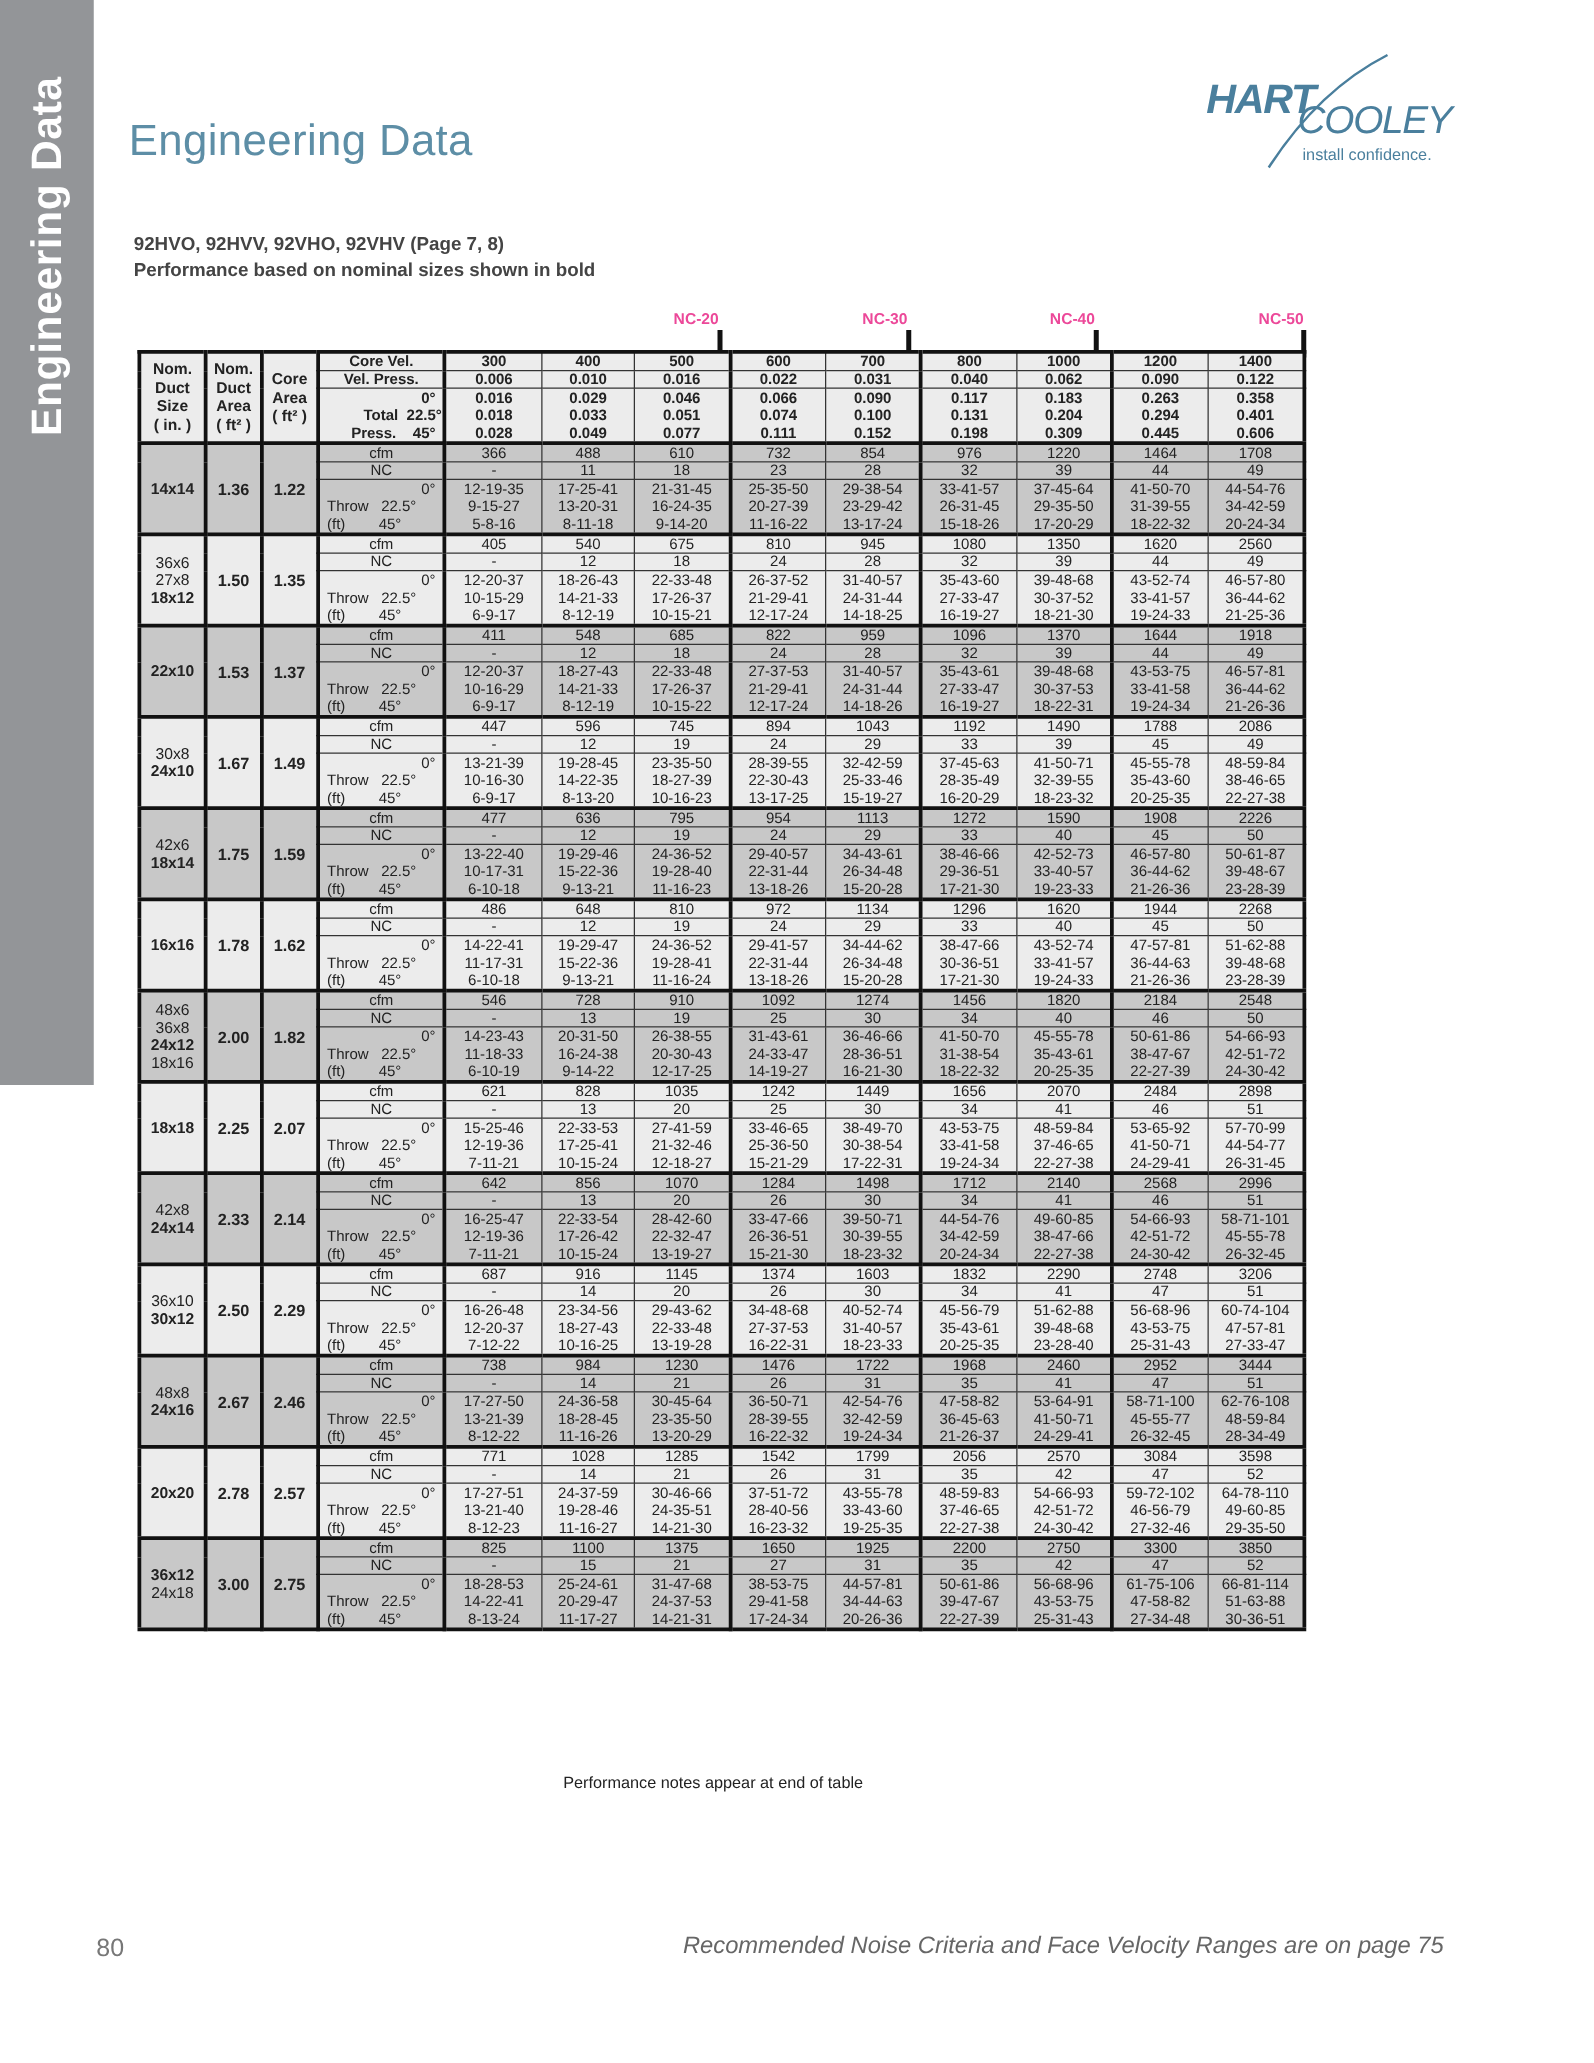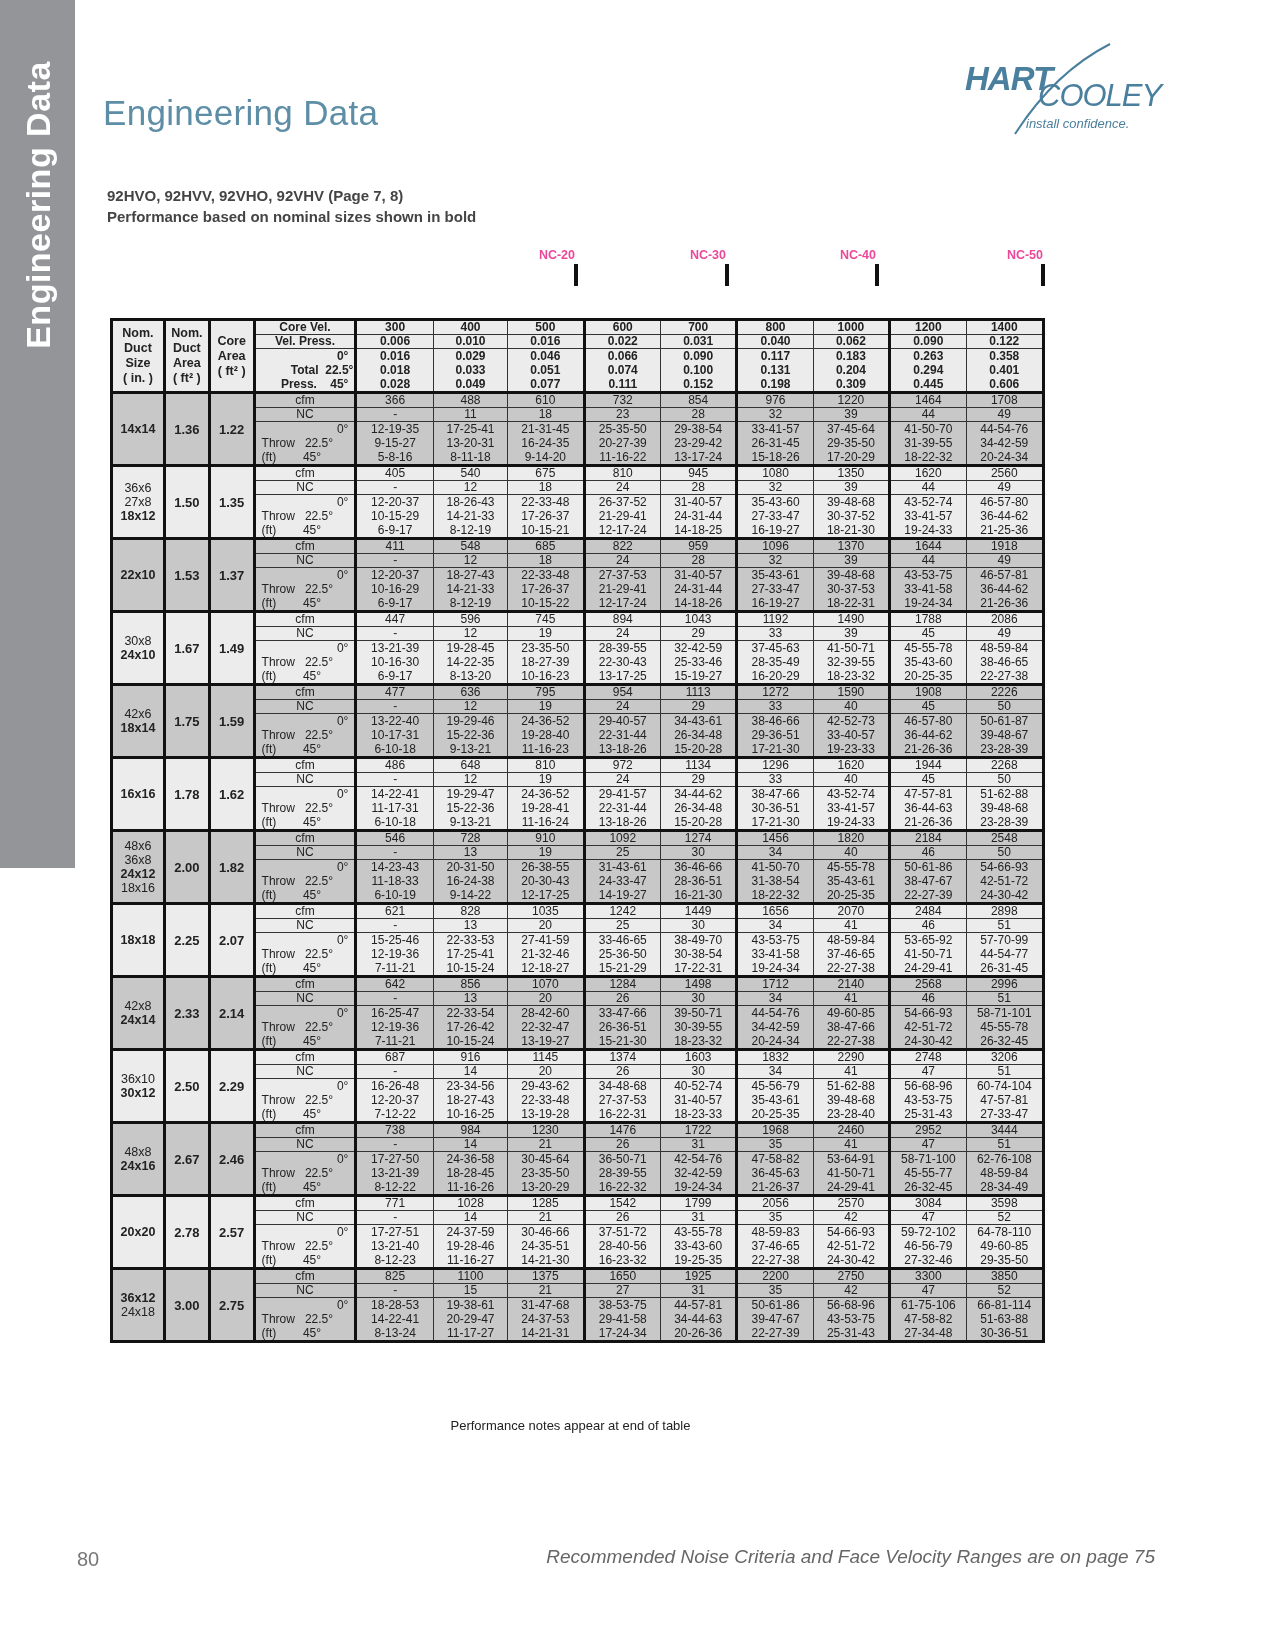--- a/index.html
+++ b/index.html
@@ -3,27 +3,27 @@
 <meta charset="utf-8">
 <style>
   html,body{margin:0;padding:0;background:#fff;}
   body{width:1275px;height:1650px;position:relative;overflow:hidden;font-family:"Liberation Sans",sans-serif;color:#222;}
   .side-tab{position:absolute;left:0;top:0;width:75px;height:868px;background:#939598;}
   .side-tab span{position:absolute;left:38px;top:205px;transform:translate(-50%,-50%) rotate(-90deg);white-space:nowrap;color:#fff;font-weight:bold;font-size:34px;letter-spacing:0.5px;}
   .page-title{position:absolute;left:103px;top:70px;font-size:35px;color:#5d8ea6;font-weight:normal;letter-spacing:0.3px;}
   .logo{position:absolute;left:960px;top:42px;width:215px;height:95px;}
   .logo .hart{position:absolute;left:5px;top:18px;font-size:33px;font-weight:bold;font-style:italic;color:#4a7f9d;letter-spacing:-1px;}
   .logo .cooley{position:absolute;left:78px;top:36px;font-size:31px;font-style:italic;color:#4a7f9d;letter-spacing:-1px;}
-  .logo .tag{position:absolute;left:66px;top:74px;font-size:13px;font-style:italic;color:#4a7f9d;}
+  .logo .tag{position:absolute;left:82px;top:74px;font-size:13px;color:#4a7f9d;}
   .logo svg{position:absolute;left:0;top:0;}
   .subtitle{position:absolute;left:107px;top:185px;font-size:15px;font-weight:bold;color:#444;line-height:21px;}
   .nc-labels{position:absolute;left:0;top:248px;width:1275px;height:40px;}
   .nc-label{position:absolute;top:0;font-size:12.5px;font-weight:bold;color:#ec4899;transform:translateX(-100%);}
   .nc-tick{position:absolute;top:16px;width:4px;height:22px;background:#111;margin-left:-2px;}
-  table.perf{position:absolute;left:110px;top:280px;width:935px;border-collapse:collapse;font-family:"Liberation Sans Narrow","Liberation Sans",sans-serif;font-size:12px;border:3px solid #111;table-layout:fixed;margin-top:38px;}
+  table.perf{position:absolute;left:110px;top:280px;width:935px;border-collapse:collapse;font-family:"Liberation Sans Narrow","Liberation Sans",sans-serif;font-size:12px;border:3px solid #111;table-layout:fixed;}
   table.perf td{border:1px solid #333;text-align:center;padding:0;line-height:13px;height:13px;white-space:nowrap;}
   .hdr td{background:#ececec;font-weight:bold;}
   .g-dark td{background:#c8c8c8;}
   .g-light td{background:#ececec;}
   td.thick-r{border-right:3px solid #111 !important;}
   td.thick-b{border-bottom:3px solid #111 !important;}
   td.meta{font-weight:bold;font-size:13px;}
   .stack div{height:14px;line-height:14px;}
   .footnote{position:absolute;left:0;width:1101px;top:1418px;text-align:center;font-size:13px;color:#222;padding-left:40px;box-sizing:border-box;}
   .page-num{position:absolute;left:77px;top:1548px;font-size:20px;color:#777;}
@@ -1445,21 +1445,21 @@
         </td>
         <td class="thick-b">
           <div class="stack">
             <div>18-28-53</div>
             <div>14-22-41</div>
             <div>8-13-24</div>
           </div>
         </td>
         <td class="thick-b">
           <div class="stack">
-            <div>19-38-61</div>
+            <div>25-24-61</div>
             <div>20-29-47</div>
             <div>11-17-27</div>
           </div>
         </td>
         <td class="thick-b thick-r">
           <div class="stack">
             <div>31-47-68</div>
             <div>24-37-53</div>
             <div>14-21-31</div>
           </div>

